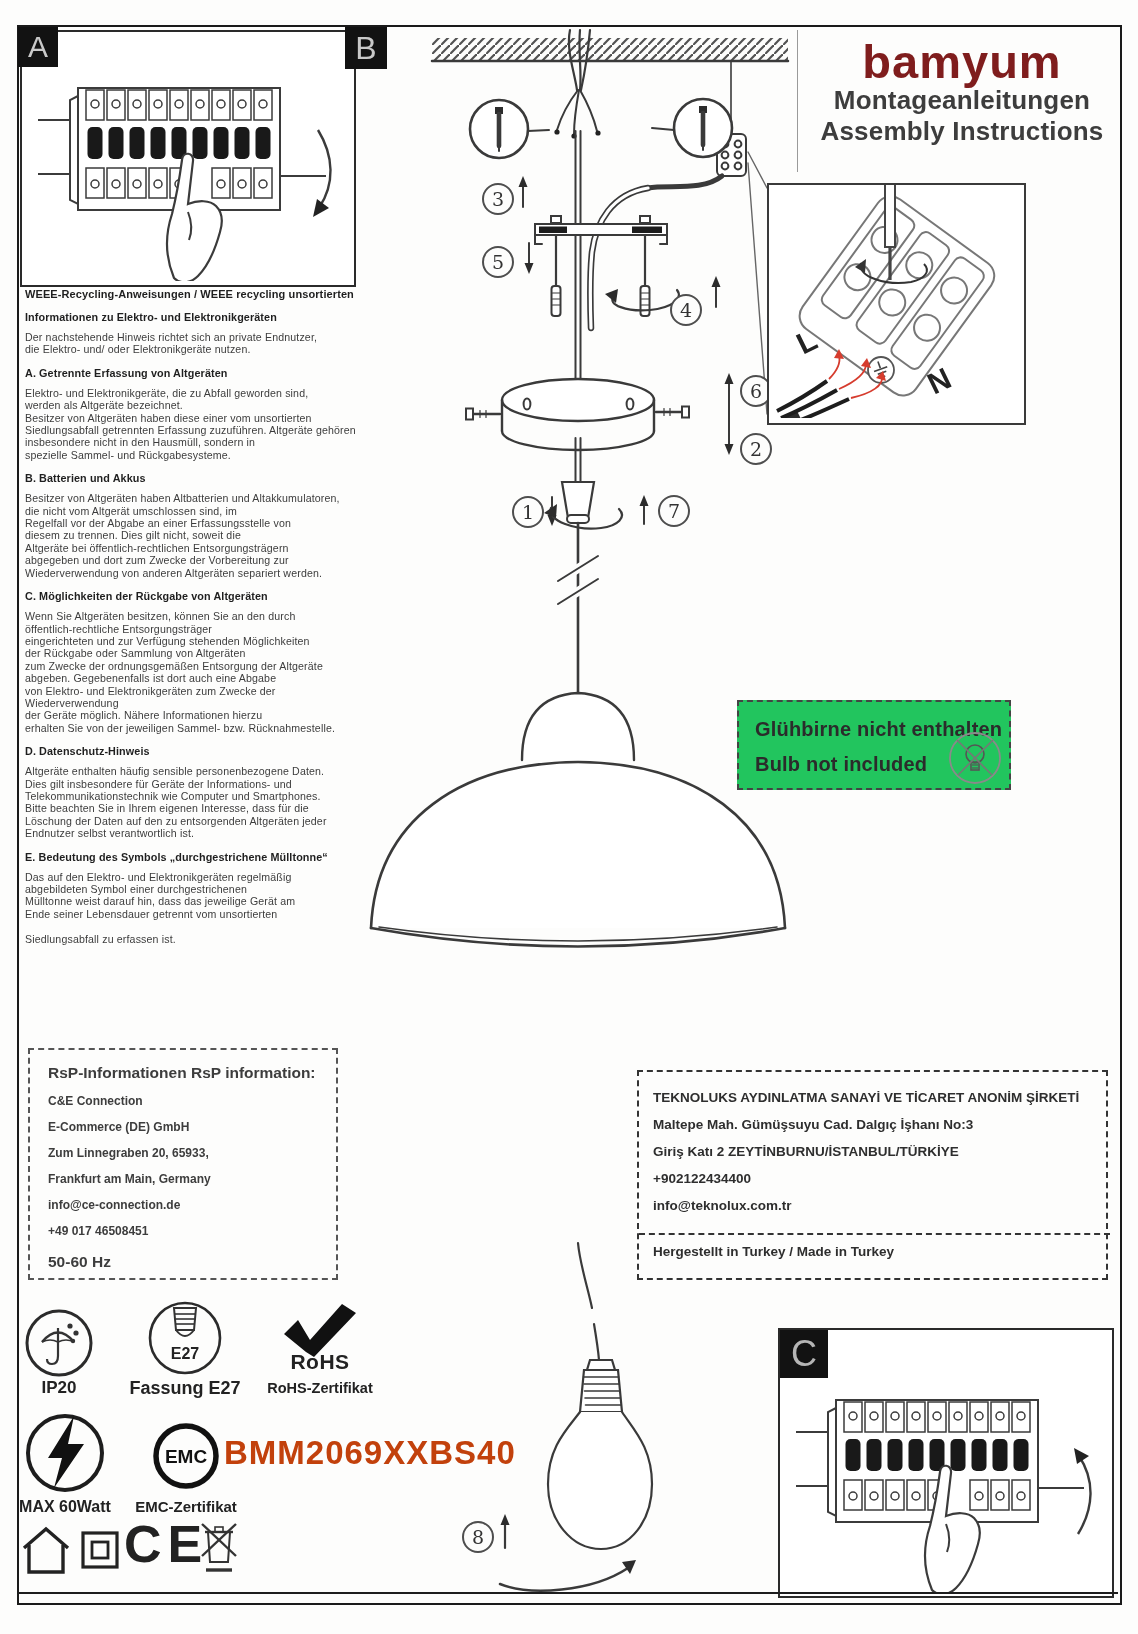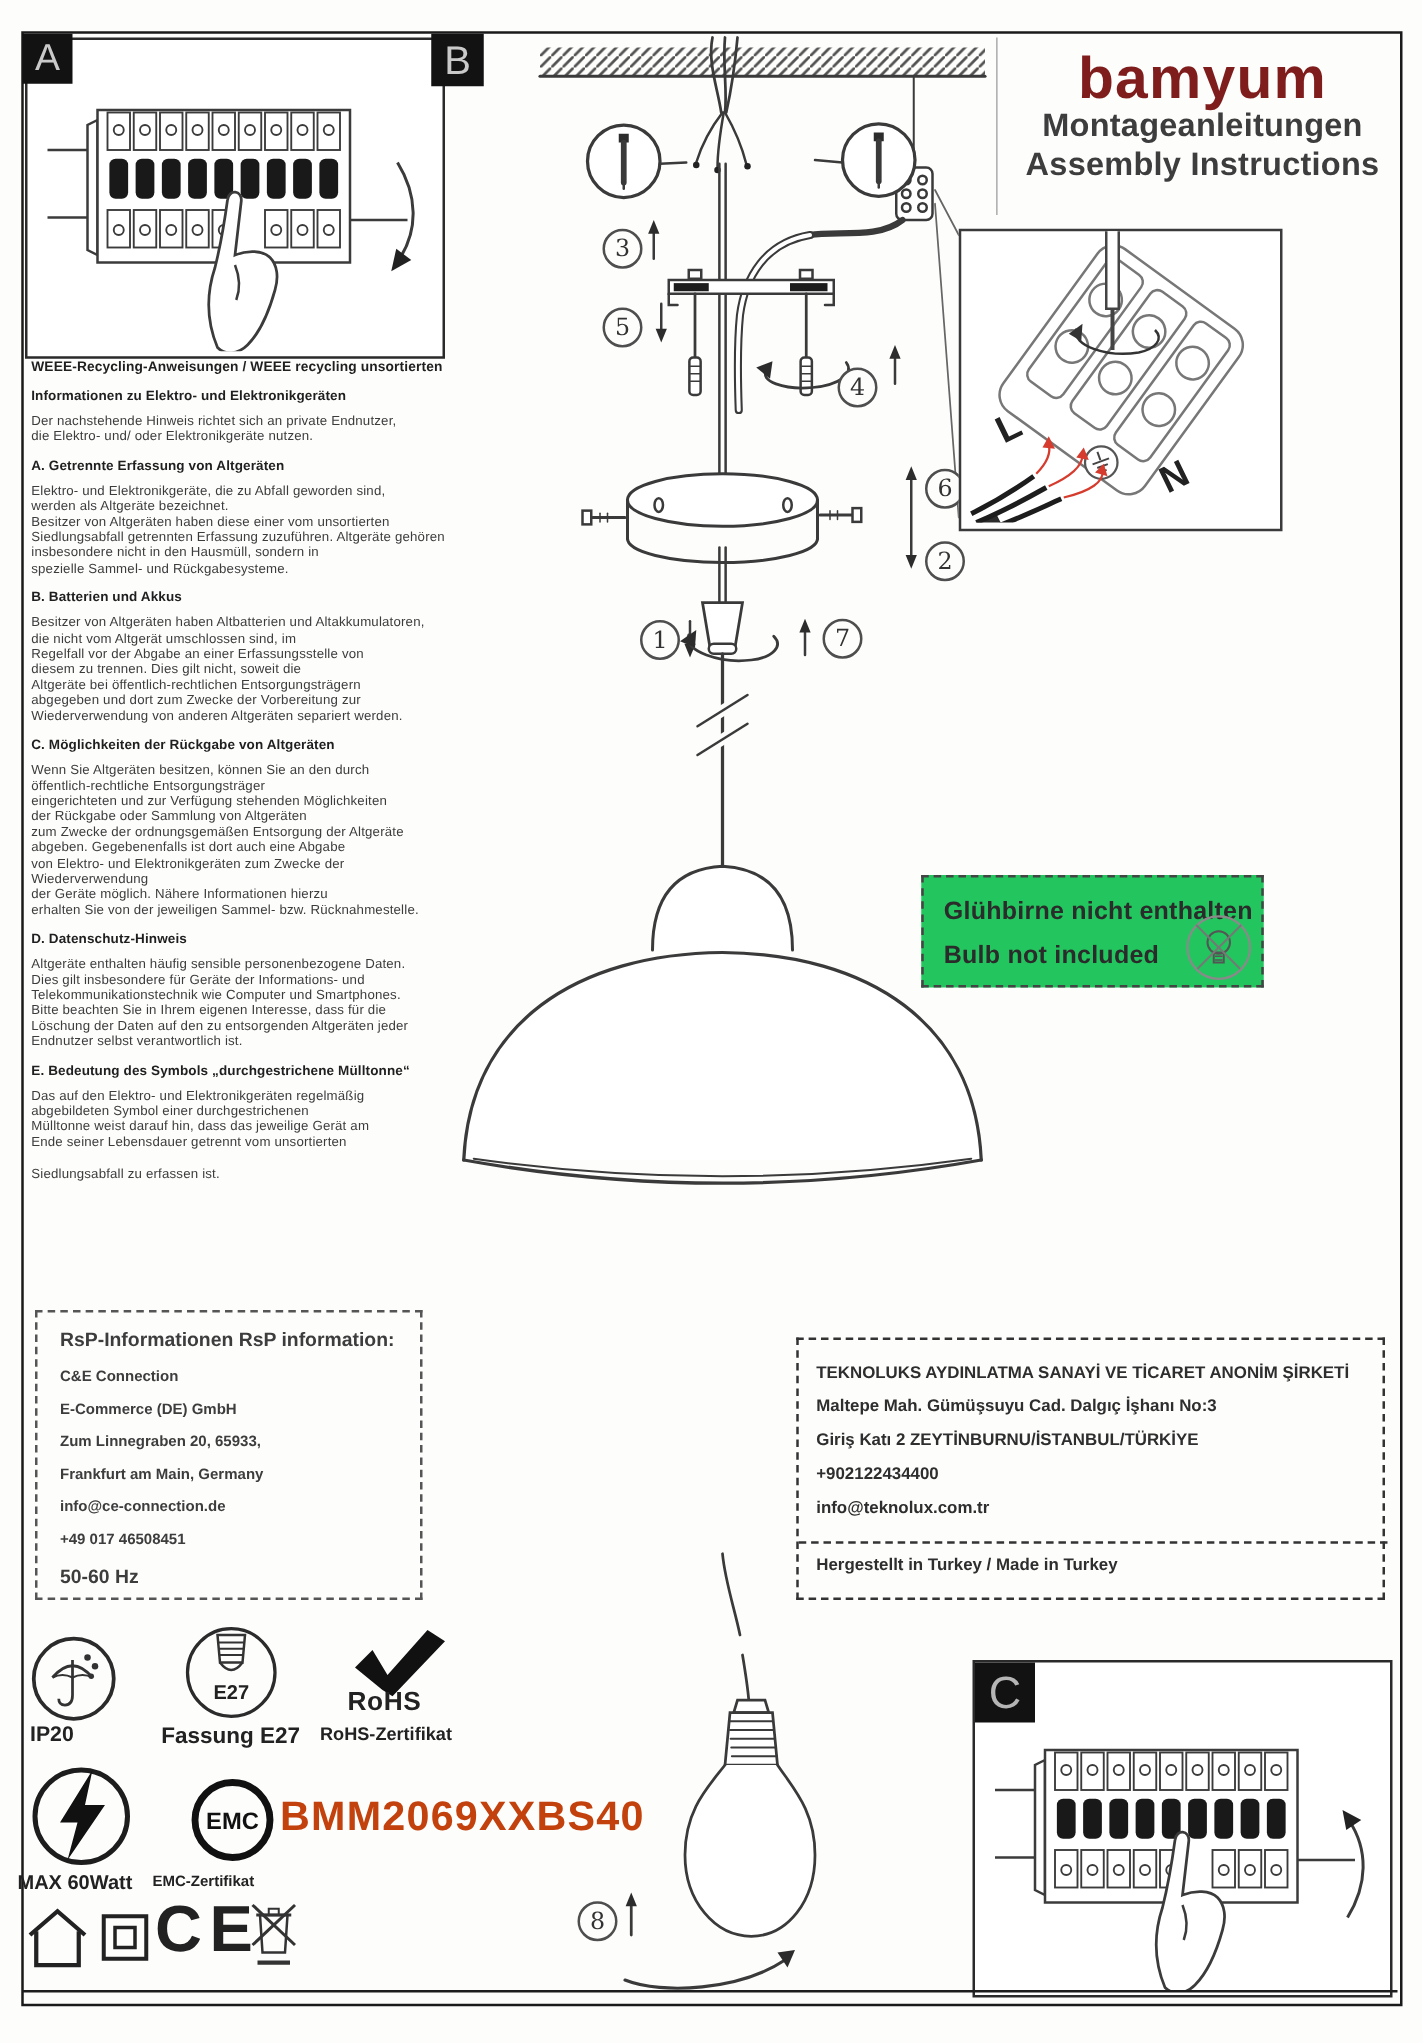--- a/index.html
+++ b/index.html
@@ -45,27 +45,27 @@
           padding:12px 0 0 14px;box-sizing:border-box;color:#2e2e2e;}
   .mfg-title{font-size:13.5px;font-weight:bold;line-height:27px;}
   .mfg-line{font-size:13.5px;font-weight:bold;line-height:27px;}
   .mfg-divider{border-top:2px dashed #333;margin:14px 0 0 -14px;width:471px;}
   .mfg-footer{font-size:13.5px;font-weight:bold;margin-top:9px;}
 
   .cnum{width:28px;height:28px;border:2px solid #4e4e4e;border-radius:50%;display:flex;
         align-items:center;justify-content:center;font-family:"DejaVu Serif",serif;
         font-size:19px;color:#333;background:#fdfdfc;}
 
-  .cert-label{font-weight:bold;color:#222;text-align:left;}
+  .cert-label{font-weight:bold;color:#222;text-align:center;}
   #ipLabel{left:24px;top:1378px;width:70px;font-size:17px;}
   #fassungLabel{left:129px;top:1378px;width:112px;font-size:18px;}
   #rohsWord{left:278px;top:1350px;width:84px;font-size:21px;letter-spacing:.5px;}
   #rohsLabel{left:256px;top:1380px;width:128px;font-size:14.5px;}
   #maxWatt{left:14px;top:1498px;width:102px;font-size:16px;}
-  #emcLabel{left:122px;top:1498px;width:128px;font-size:12px;}
+  #emcLabel{left:122px;top:1498px;width:128px;font-size:15px;}
   #modelNumber{left:224px;top:1434px;font-size:33px;font-weight:bold;color:#c2410c;letter-spacing:1px;}
   #ceMark{left:124px;top:1514px;font-size:52px;font-weight:bold;color:#222;letter-spacing:6px;}
 </style>
 </head>
 <body>
 
 <div class="page">
 
   <div class="abs frame"></div>
 

